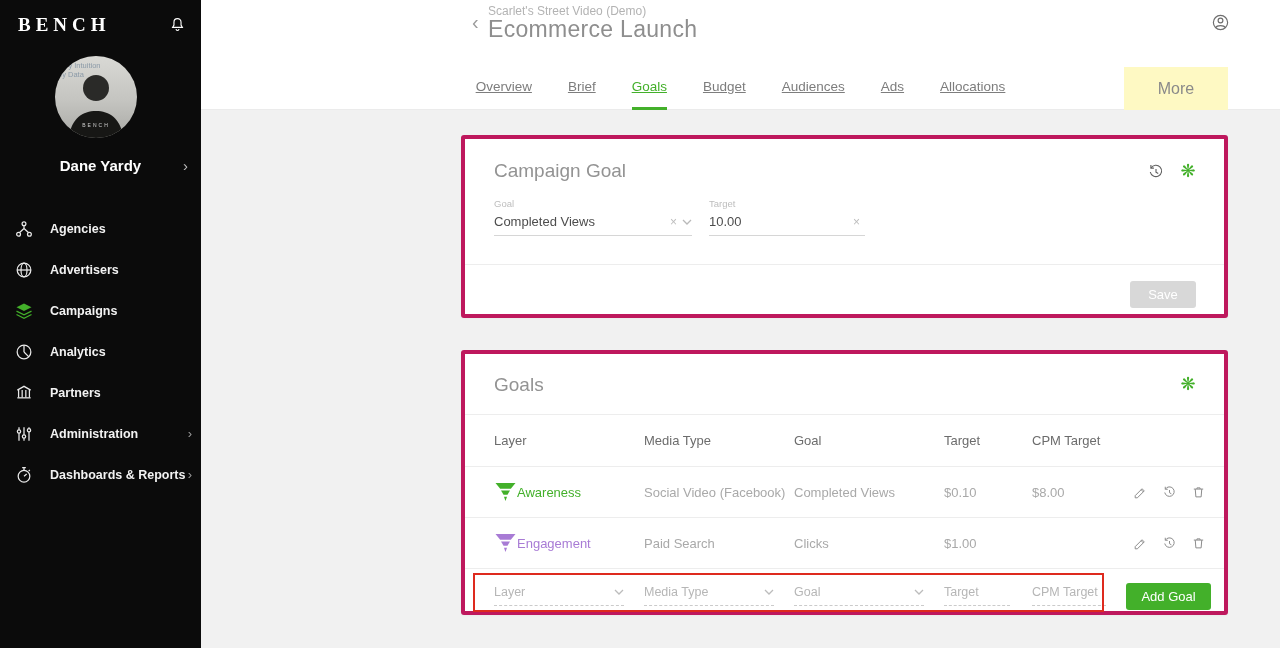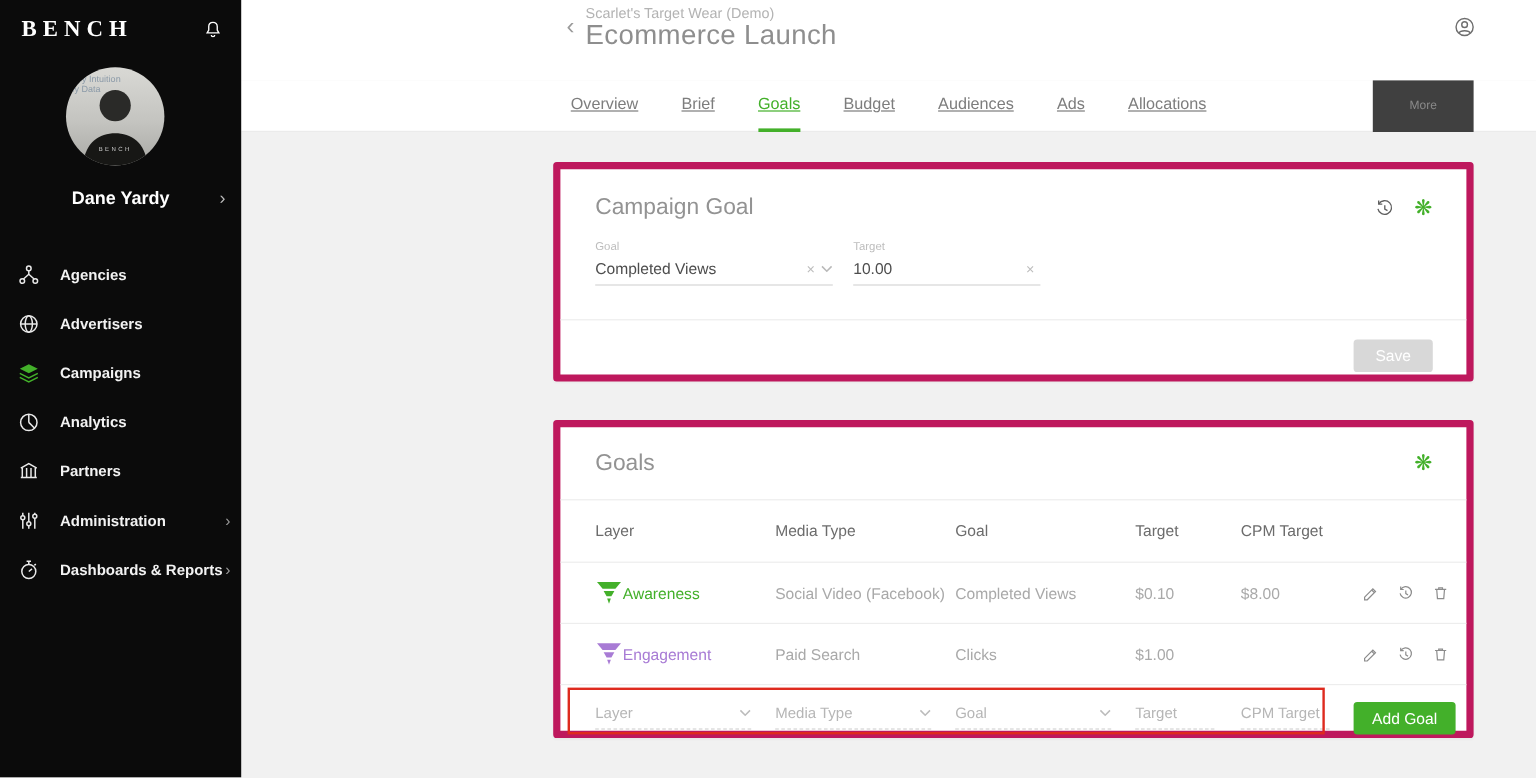--- a/index.html
+++ b/index.html
@@ -37,25 +37,25 @@
   .back-btn { position:absolute; left:271px; top:11px; font-size:20px; color:#9b9b9b; cursor:pointer; }
   .breadcrumb { position:absolute; left:287px; top:4px; font-size:12px; color:#b3b3b3; }
   .page-title { position:absolute; left:287px; top:16px; font-size:23px; color:#8e8e8e; letter-spacing:.3px;text-align:right; }
   .account-btn { position:absolute; right:50px; top:13px; width:19px; height:19px; color:#6e6e6e; cursor:pointer; }
 
   
   .tabbar { position:absolute; left:201px; top:67px; width:1079px; height:43px; background:#fff; border-bottom:1px solid #ebebeb; }
   .tabs { position:absolute; left:0; right:0; top:0; height:43px; display:flex; justify-content:center; gap:36px; }
   .tab { font-size:13.5px; color:#7d7d7d; line-height:40px; height:43px; cursor:pointer;text-decoration:underline; }
   .tab.active { color:var(--accent); border-bottom:3px solid var(--accent); }
-  .more-btn { position:absolute; right:52px; top:0; width:84px; height:43px; background:#404040; color:#8a8a8a;
-              font-size:10px; display:flex; align-items:center; justify-content:center; cursor:pointer; }
-
-  
-  .card { position:absolute; background:#fff; border:6px solid #be185d; border-radius:3px; box-shadow:0 1px 2px rgba(0,0,0,.03); }
+  .more-btn { position:absolute; right:52px; top:0; width:104px; height:43px; background:#fef9c3; color:#8a8a8a;
+              font-size:16px; display:flex; align-items:center; justify-content:center; cursor:pointer; }
+
+  
+  .card { position:absolute; background:#fff; border:4px solid #be185d; border-radius:3px; box-shadow:0 1px 2px rgba(0,0,0,.03); }
   .card1 { left:461px; top:135px; width:767px; height:183px; }
   .card2 { left:461px; top:350px; width:767px; height:265px; }
   .card-title { position:absolute; left:29px; font-size:19px; color:#939393; }
   .icon-btn { position:absolute; cursor:pointer; }
   .history-btn { right:59px; top:24px; width:18px; height:18px; color:#606060; }
   .gear-btn { right:26px; top:21px; width:20px; height:22px; color:var(--accent); font-size:18px; line-height:22px; text-align:center; }
 
   .field { position:absolute; top:59px; }
   .field-label { font-size:9.5px; color:#bdbdbd; margin-bottom:5px; }
   .field-row { display:flex; align-items:center; border-bottom:1px solid #d6d6d6; padding-bottom:6px; cursor:pointer; }
@@ -198,21 +198,21 @@
           </svg>
       </span>
       <span class="menu-label">Dashboards &amp; Reports</span>
       <span class="menu-chevron">›</span>
     </div>
   </div>
 </div>
 
 <div class="header">
   <span class="back-btn">‹</span>
-  <div class="breadcrumb">Scarlet's Target Wear (Demo)</div>
+  <div class="breadcrumb">Scarlet's Street Video (Demo)</div>
   <div class="page-title">Ecommerce Launch</div>
   <span class="account-btn">
     <svg viewBox="0 0 24 24" width="19" height="19" fill="none" stroke="currentColor" stroke-width="1.5">
         <circle cx="12" cy="12" r="9"></circle>
         <circle cx="12" cy="9.5" r="3"></circle>
         <path d="M6.2 18.4c1.2-3.2 10.4-3.2 11.6 0"></path>
       </svg>
   </span>
 </div>
 

